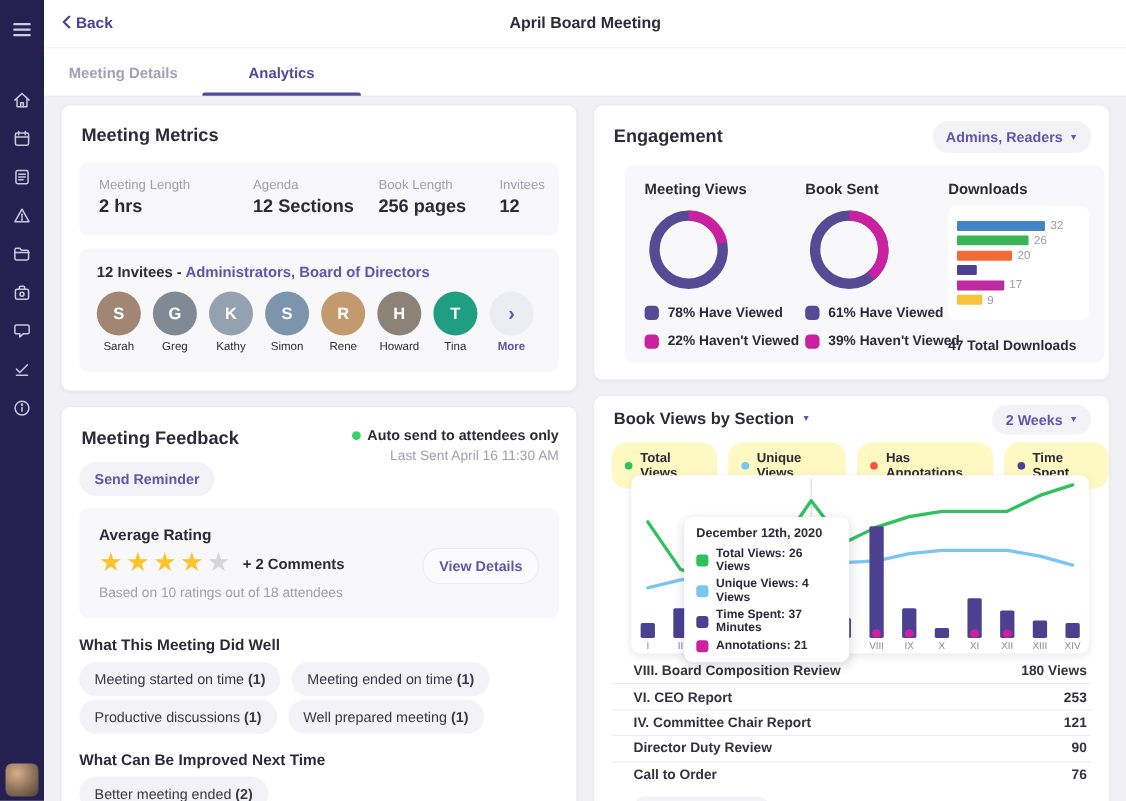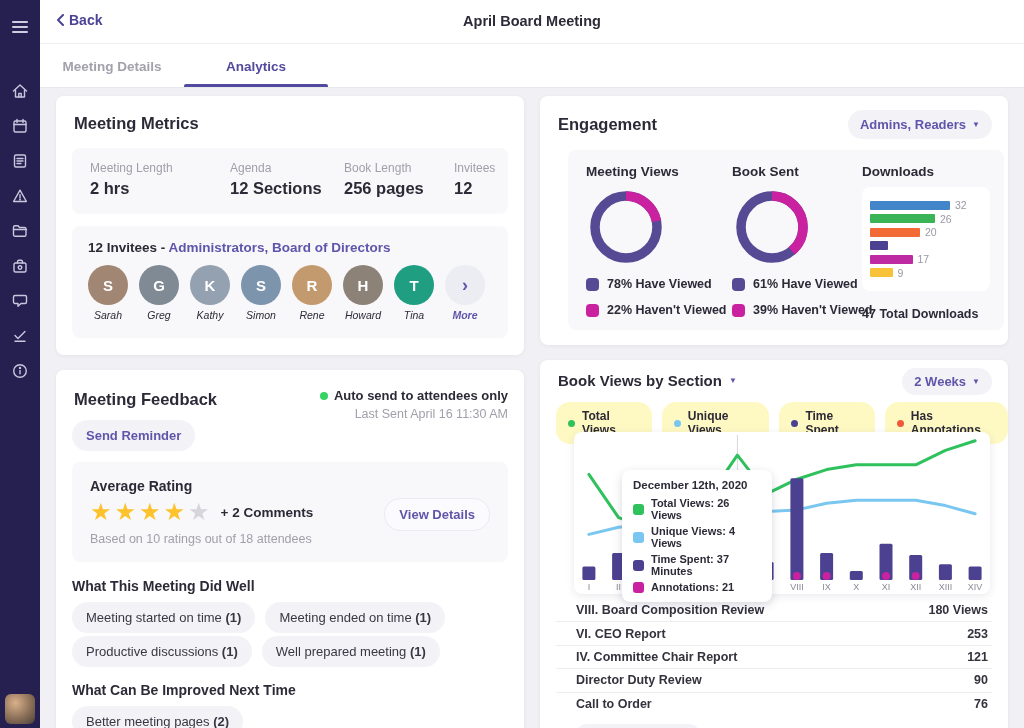--- a/index.html
+++ b/index.html
@@ -42,21 +42,21 @@
   .stat .lab { font-size:12px; color:#a19fa9; }
   .stat .val { font-size:16.5px; font-weight:700; margin-top:4px; }
   .stat.s0{left:18px;} .stat.s1{left:138px;margin-left:20px;} .stat.s2{left:272px;} .stat.s3{left:382px;}
   .invitees-panel { position:absolute; left:16px; top:130px; width:436px; height:112px; padding:14px 16px; }
   .inv-line { font-size:13.5px; font-weight:700; }
   .inv-link { color:#5f55ab; cursor:pointer; }
   .avatars { display:flex; margin-top:10px; gap:11px; }
   .person { width:40px; text-align:center; cursor:default; }
   .avatar-circle { width:40px; height:40px; border-radius:50%; color:#fff; font-size:15px; font-weight:700;
                    display:flex; align-items:center; justify-content:center; }
-  .person .nm { font-size:10.5px; margin-top:4px; color:#2d2a37;font-style:italic; }
+  .person .nm { font-size:10.5px; margin-top:4px; color:#2d2a37; }
   .more-btn { cursor:pointer; }
   .more-btn .avatar-circle { background:#ececf3; color:#5f55ab; font-size:18px; }
   .more-btn .nm { color:#5f55ab; font-weight:700; }
 
   
   #card-feedback { left:56px; top:370px; width:468px; height:420px; }
   #card-feedback h2 { position:absolute; left:18px; top:20px; }
   .autosend { position:absolute; right:16px; top:18px; text-align:right; }
   .autosend .row1 { font-size:13px; font-weight:700; display:flex; align-items:center; gap:6px; justify-content:flex-end; }
   .dot8 { width:8px; height:8px; border-radius:50%; display:inline-block; }
@@ -280,21 +280,21 @@
   <div class="chip-row" style="top:232px;">
     <span class="chip"><span>Meeting started on time</span>&nbsp;<b>(1)</b></span>
     <span class="chip"><span>Meeting ended on time</span>&nbsp;<b>(1)</b></span>
   </div>
   <div class="chip-row" style="top:266px;">
     <span class="chip"><span>Productive discussions</span>&nbsp;<b>(1)</b></span>
     <span class="chip"><span>Well prepared meeting</span>&nbsp;<b>(1)</b></span>
   </div>
   <div class="fb-h3" style="top:312px;">What Can Be Improved Next Time</div>
   <div class="chip-row" style="top:336px;">
-    <span class="chip"><span>Better meeting pages</span>&nbsp;<b>(2)</b></span>
+    <span class="chip"><span>Better meeting ended</span>&nbsp;<b>(2)</b></span>
   </div>
 </div>
 
 <div class="card" id="card-engagement">
   <h2>Engagement</h2>
   <div class="pill" id="engage-filter">
     <span>Admins, Readers</span>
     <span class="caret">▼</span>
   </div>
   <div class="panel engage-panel">
@@ -372,26 +372,26 @@
   <div class="legend-chips">
     <span class="lchip">
       <span class="dot7" style="background: rgb(46, 193, 92);"></span>
       <span>Total Views</span>
       </span>
     <span class="lchip">
       <span class="dot7" style="background: rgb(121, 199, 240);"></span>
       <span>Unique Views</span>
       </span>
     <span class="lchip">
+      <span class="dot7" style="background: rgb(240, 90, 58);"></span>
+      <span>Has Annotations</span>
+      </span>
+    <span class="lchip">
       <span class="dot7" style="background: rgb(76, 65, 144);"></span>
       <span>Time Spent</span>
-      </span>
-    <span class="lchip">
-      <span class="dot7" style="background: rgb(240, 90, 58);"></span>
-      <span>Has Annotations</span>
       </span>
   </div>
   <div class="chart-panel">
     <div id="combo-svg-host"><svg width="416" height="162" viewBox="0 0 416 162" font-family="Liberation Sans, sans-serif">
           <line x1="163.42857142857144" y1="3" x2="163.42857142857144" y2="148" stroke="#d8d7de" stroke-width="1"></line>
           <polyline fill="none" stroke="#79c7f0" stroke-width="3" stroke-linejoin="round" stroke-linecap="round" points="14.9,102.4 44.6,95.2 74.3,92.8 104.0,90.4 133.7,88.0 163.4,80.8 193.1,79.4 222.9,77.9 252.6,71.2 282.3,68.3 312.0,68.3 341.7,68.3 371.4,73.6 401.1,81.8"></polyline>
           <polyline fill="none" stroke="#2ec15c" stroke-width="3" stroke-linejoin="round" stroke-linecap="round" points="14.9,42.4 44.6,85.6 74.3,95.2 104.0,80.8 133.7,66.4 163.4,23.2 193.1,61.6 222.9,47.2 252.6,37.6 282.3,32.8 312.0,32.8 341.7,32.8 371.4,18.4 401.1,8.8"></polyline>
           <rect x="8.4" y="134.4" width="13" height="13.6" rx="1.5" fill="#4c4190"></rect>
           <rect x="38.1" y="120.9" width="13" height="27.1" rx="1.5" fill="#4c4190"></rect>
           <rect x="67.8" y="129.9" width="13" height="18.1" rx="1.5" fill="#4c4190"></rect>

